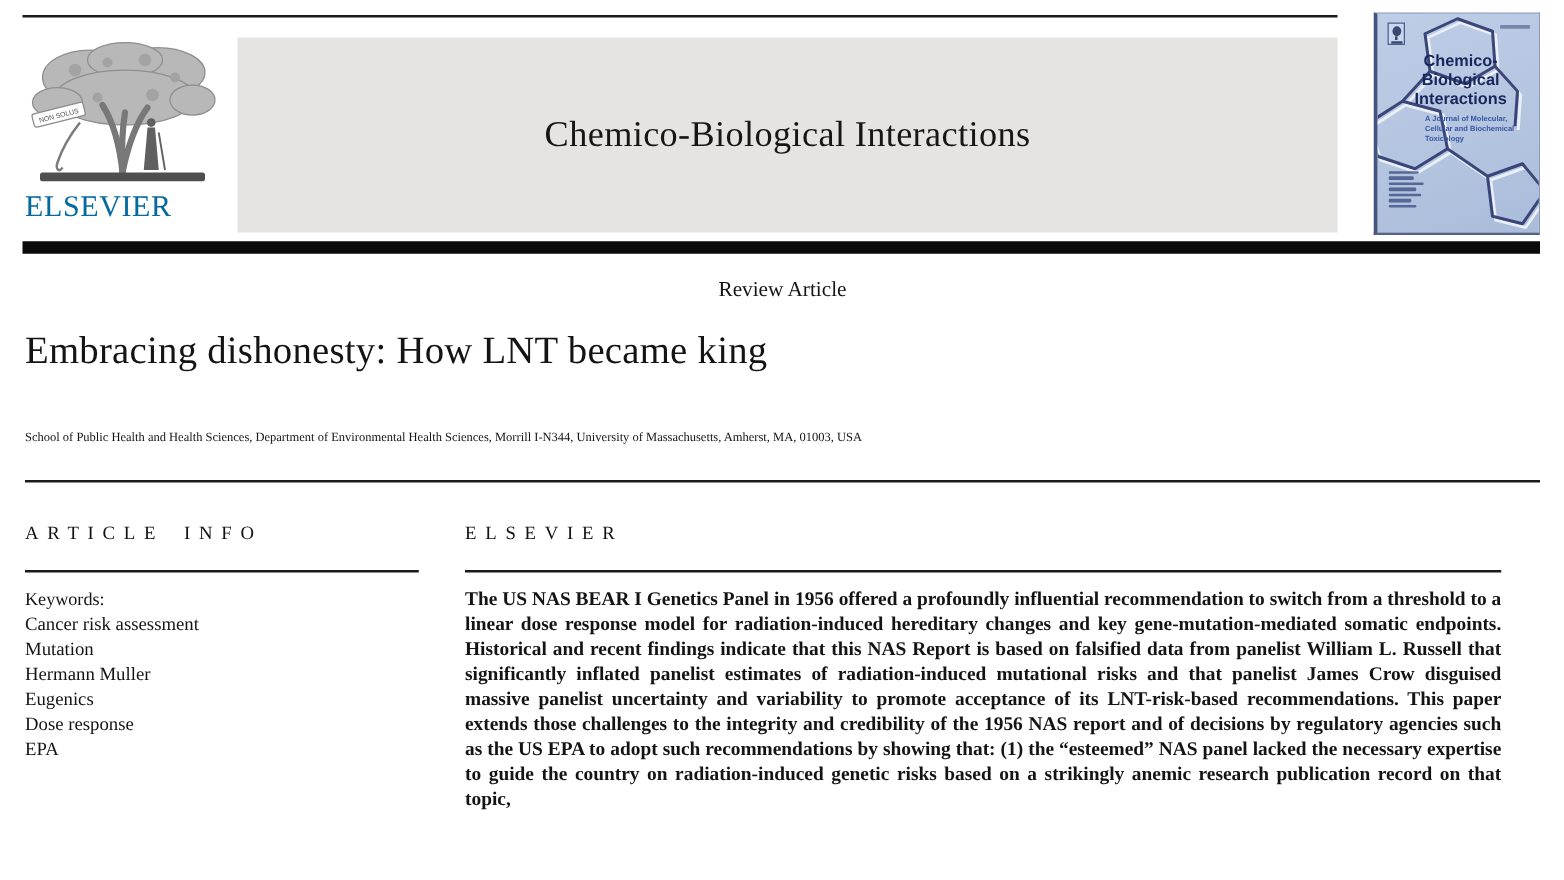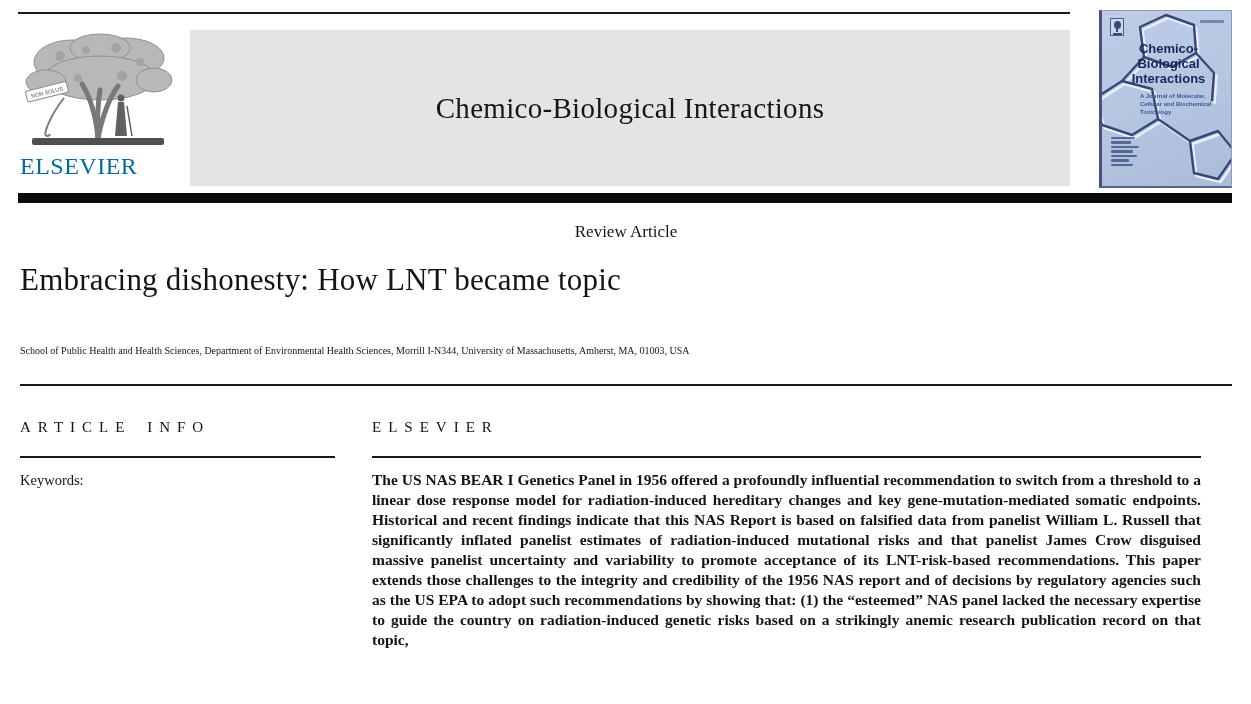--- a/index.html
+++ b/index.html
@@ -178,30 +178,38 @@
       <div class="ed-line" style="width:26px"></div>
       <div class="ed-line" style="width:18px"></div>
       <div class="ed-line" style="width:22px"></div>
     </div>
   </div>
 
   <div class="black-bar"></div>
 
   <div class="content">
     <div class="type-label">Review Article</div>
-    <h1 class="article-title">Embracing dishonesty: How LNT became topic</h1>
+    <h1 class="article-title">Embracing dishonesty: How LNT became king</h1>
     <div class="affiliation">School of Public Health and Health Sciences, Department of Environmental Health Sciences, Morrill I-N344, University of Massachusetts, Amherst, MA, 01003, USA</div>
     <div class="rule-full"></div>
 
     <div class="cols">
 
       <div>
         <h2 class="section-heading">ARTICLE INFO</h2>
         <div class="col-rule"></div>
         <div class="kw-label">Keywords:</div>
+        <ul class="kw-list">
+          <li>Cancer risk assessment</li>
+          <li>Mutation</li>
+          <li>Hermann Muller</li>
+          <li>Eugenics</li>
+          <li>Dose response</li>
+          <li>EPA</li>
+        </ul>
       </div>
 
       <div>
         <h2 class="section-heading">ELSEVIER</h2>
         <div class="col-rule"></div>
         <p class="abstract-text">The US NAS BEAR I Genetics Panel in 1956 offered a profoundly influential recommendation to switch from a threshold to a linear dose response model for radiation-induced hereditary changes and key gene-mutation-mediated somatic endpoints. Historical and recent findings indicate that this NAS Report is based on falsified data from panelist William L. Russell that significantly inflated panelist estimates of radiation-induced mutational risks and that panelist James Crow disguised massive panelist uncertainty and variability to promote acceptance of its LNT-risk-based recommendations. This paper extends those challenges to the integrity and credibility of the 1956 NAS report and of decisions by regulatory agencies such as the US EPA to adopt such recommendations by showing that: (1) the “esteemed” NAS panel lacked the necessary expertise to guide the country on radiation-induced genetic risks based on a strikingly anemic research publication record on that topic,</p>
       </div>
     </div>
   </div>
 

